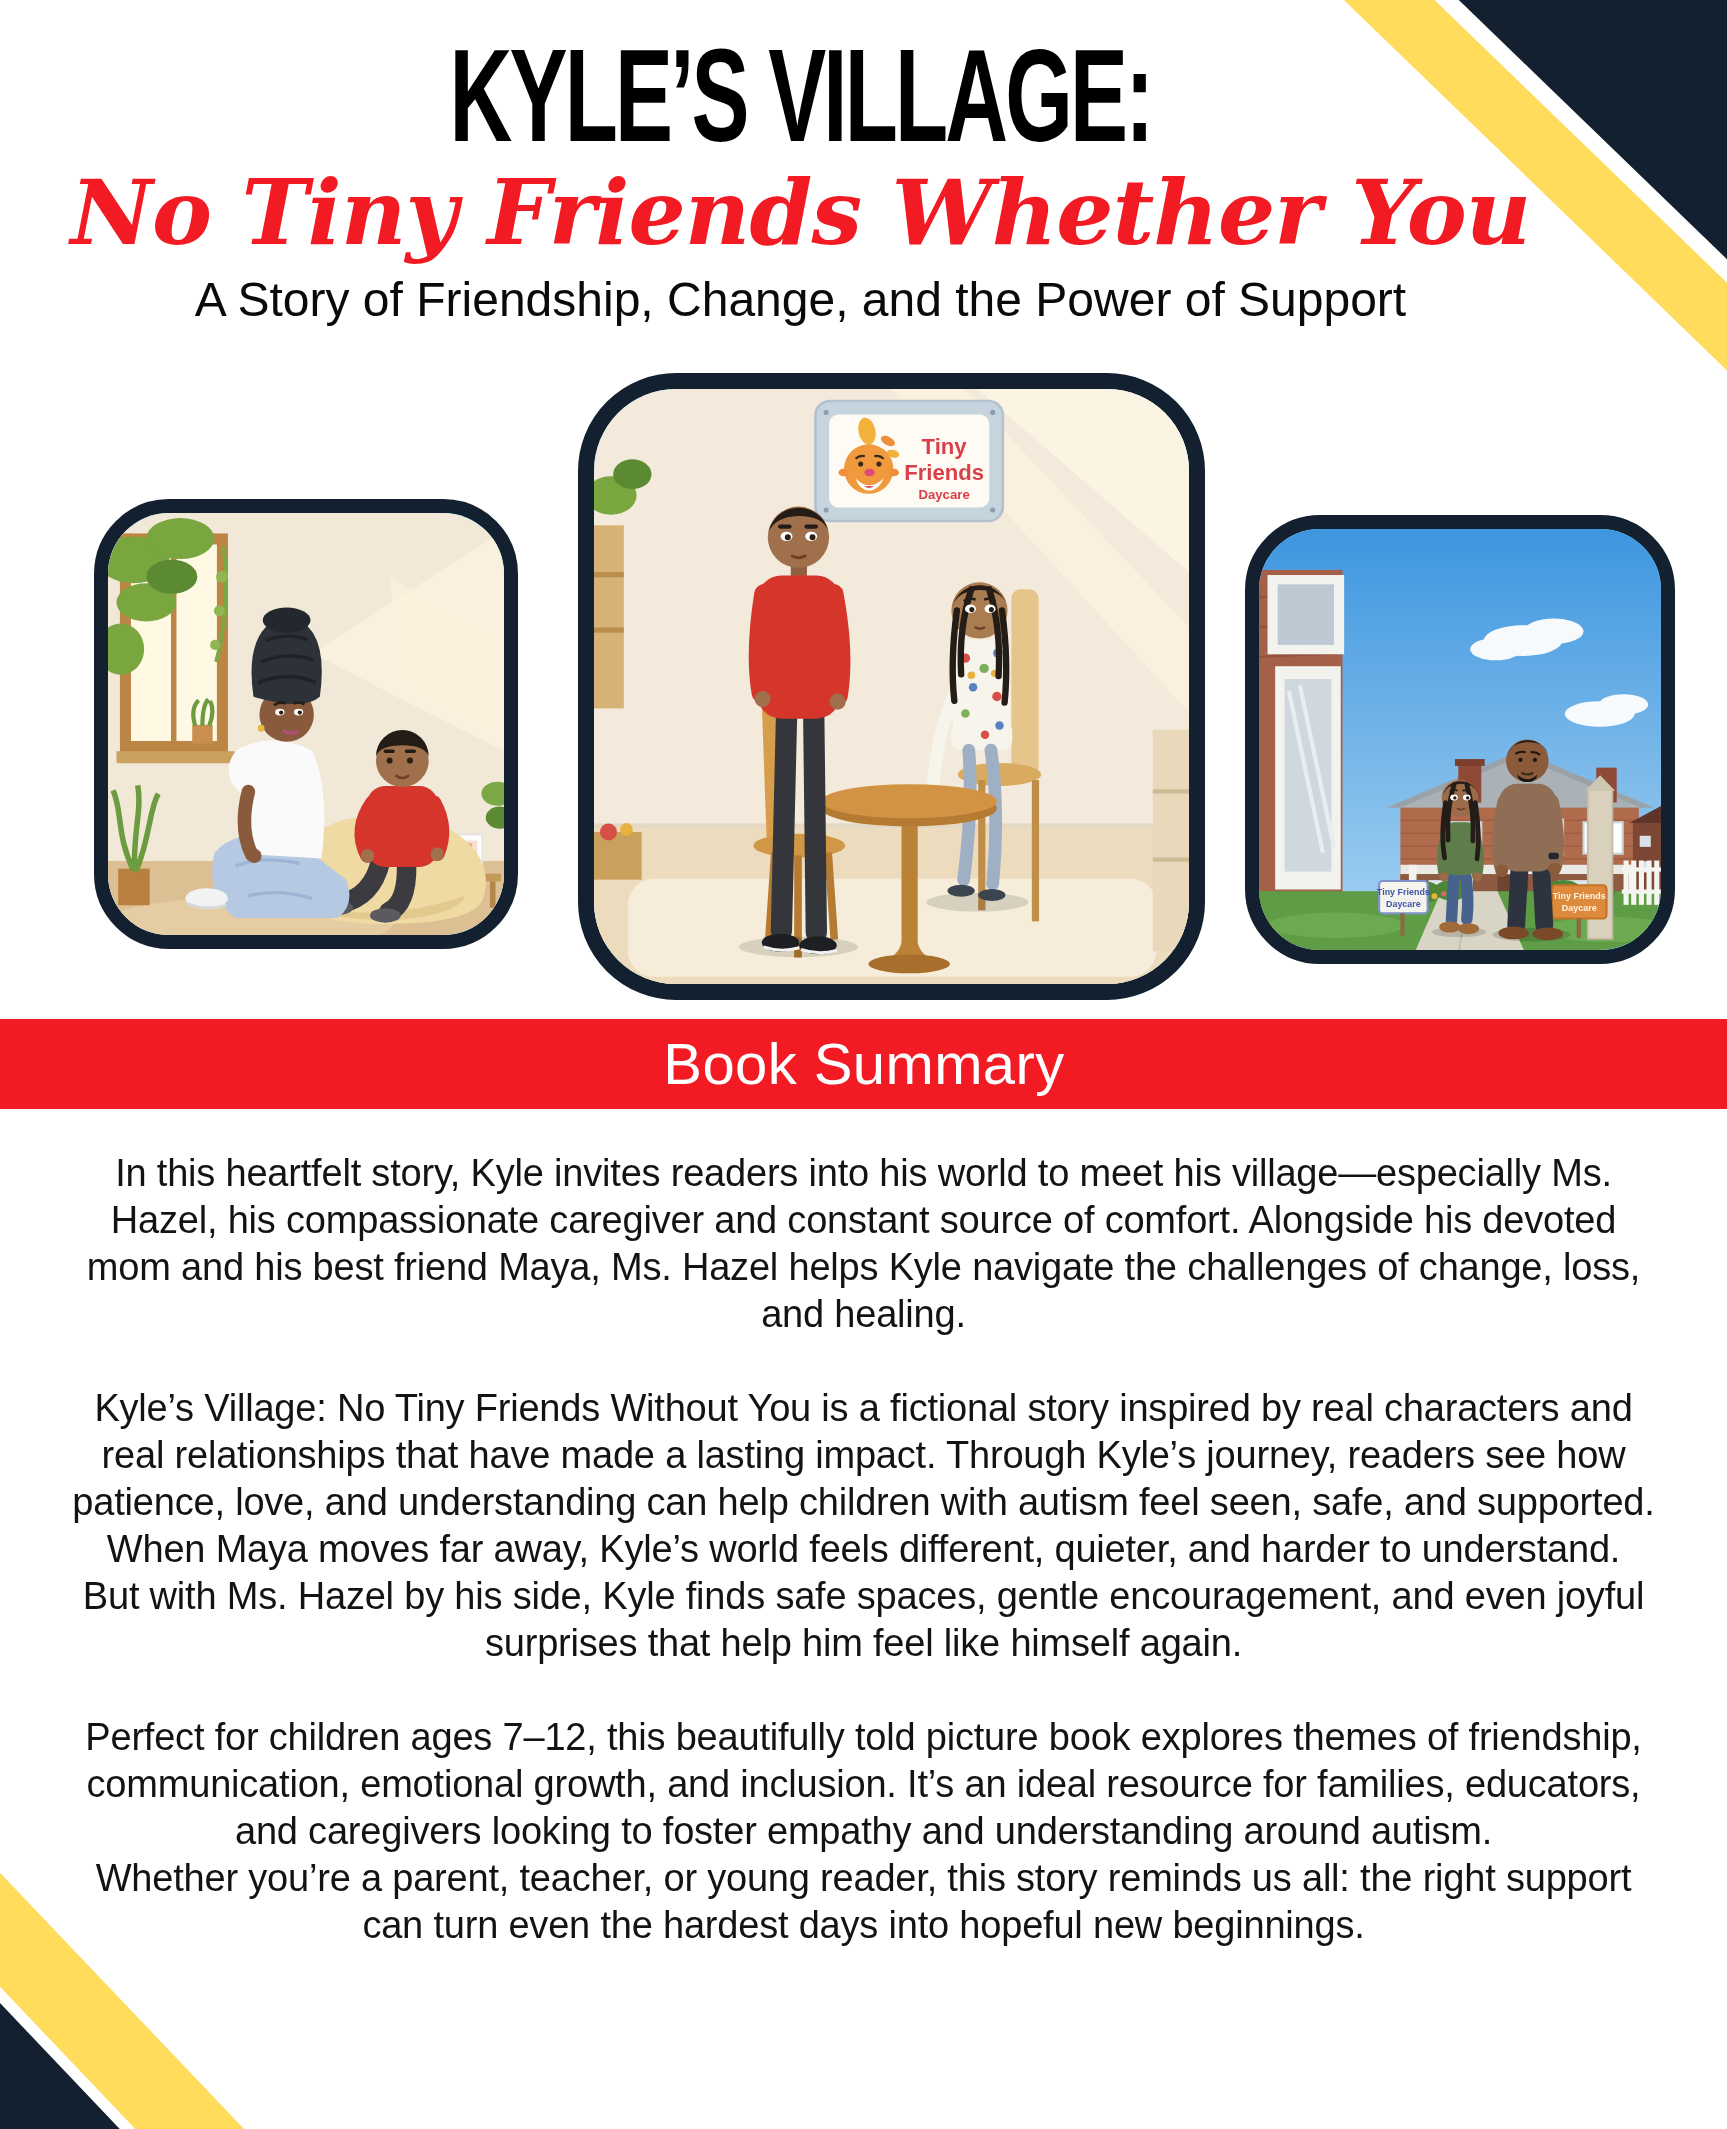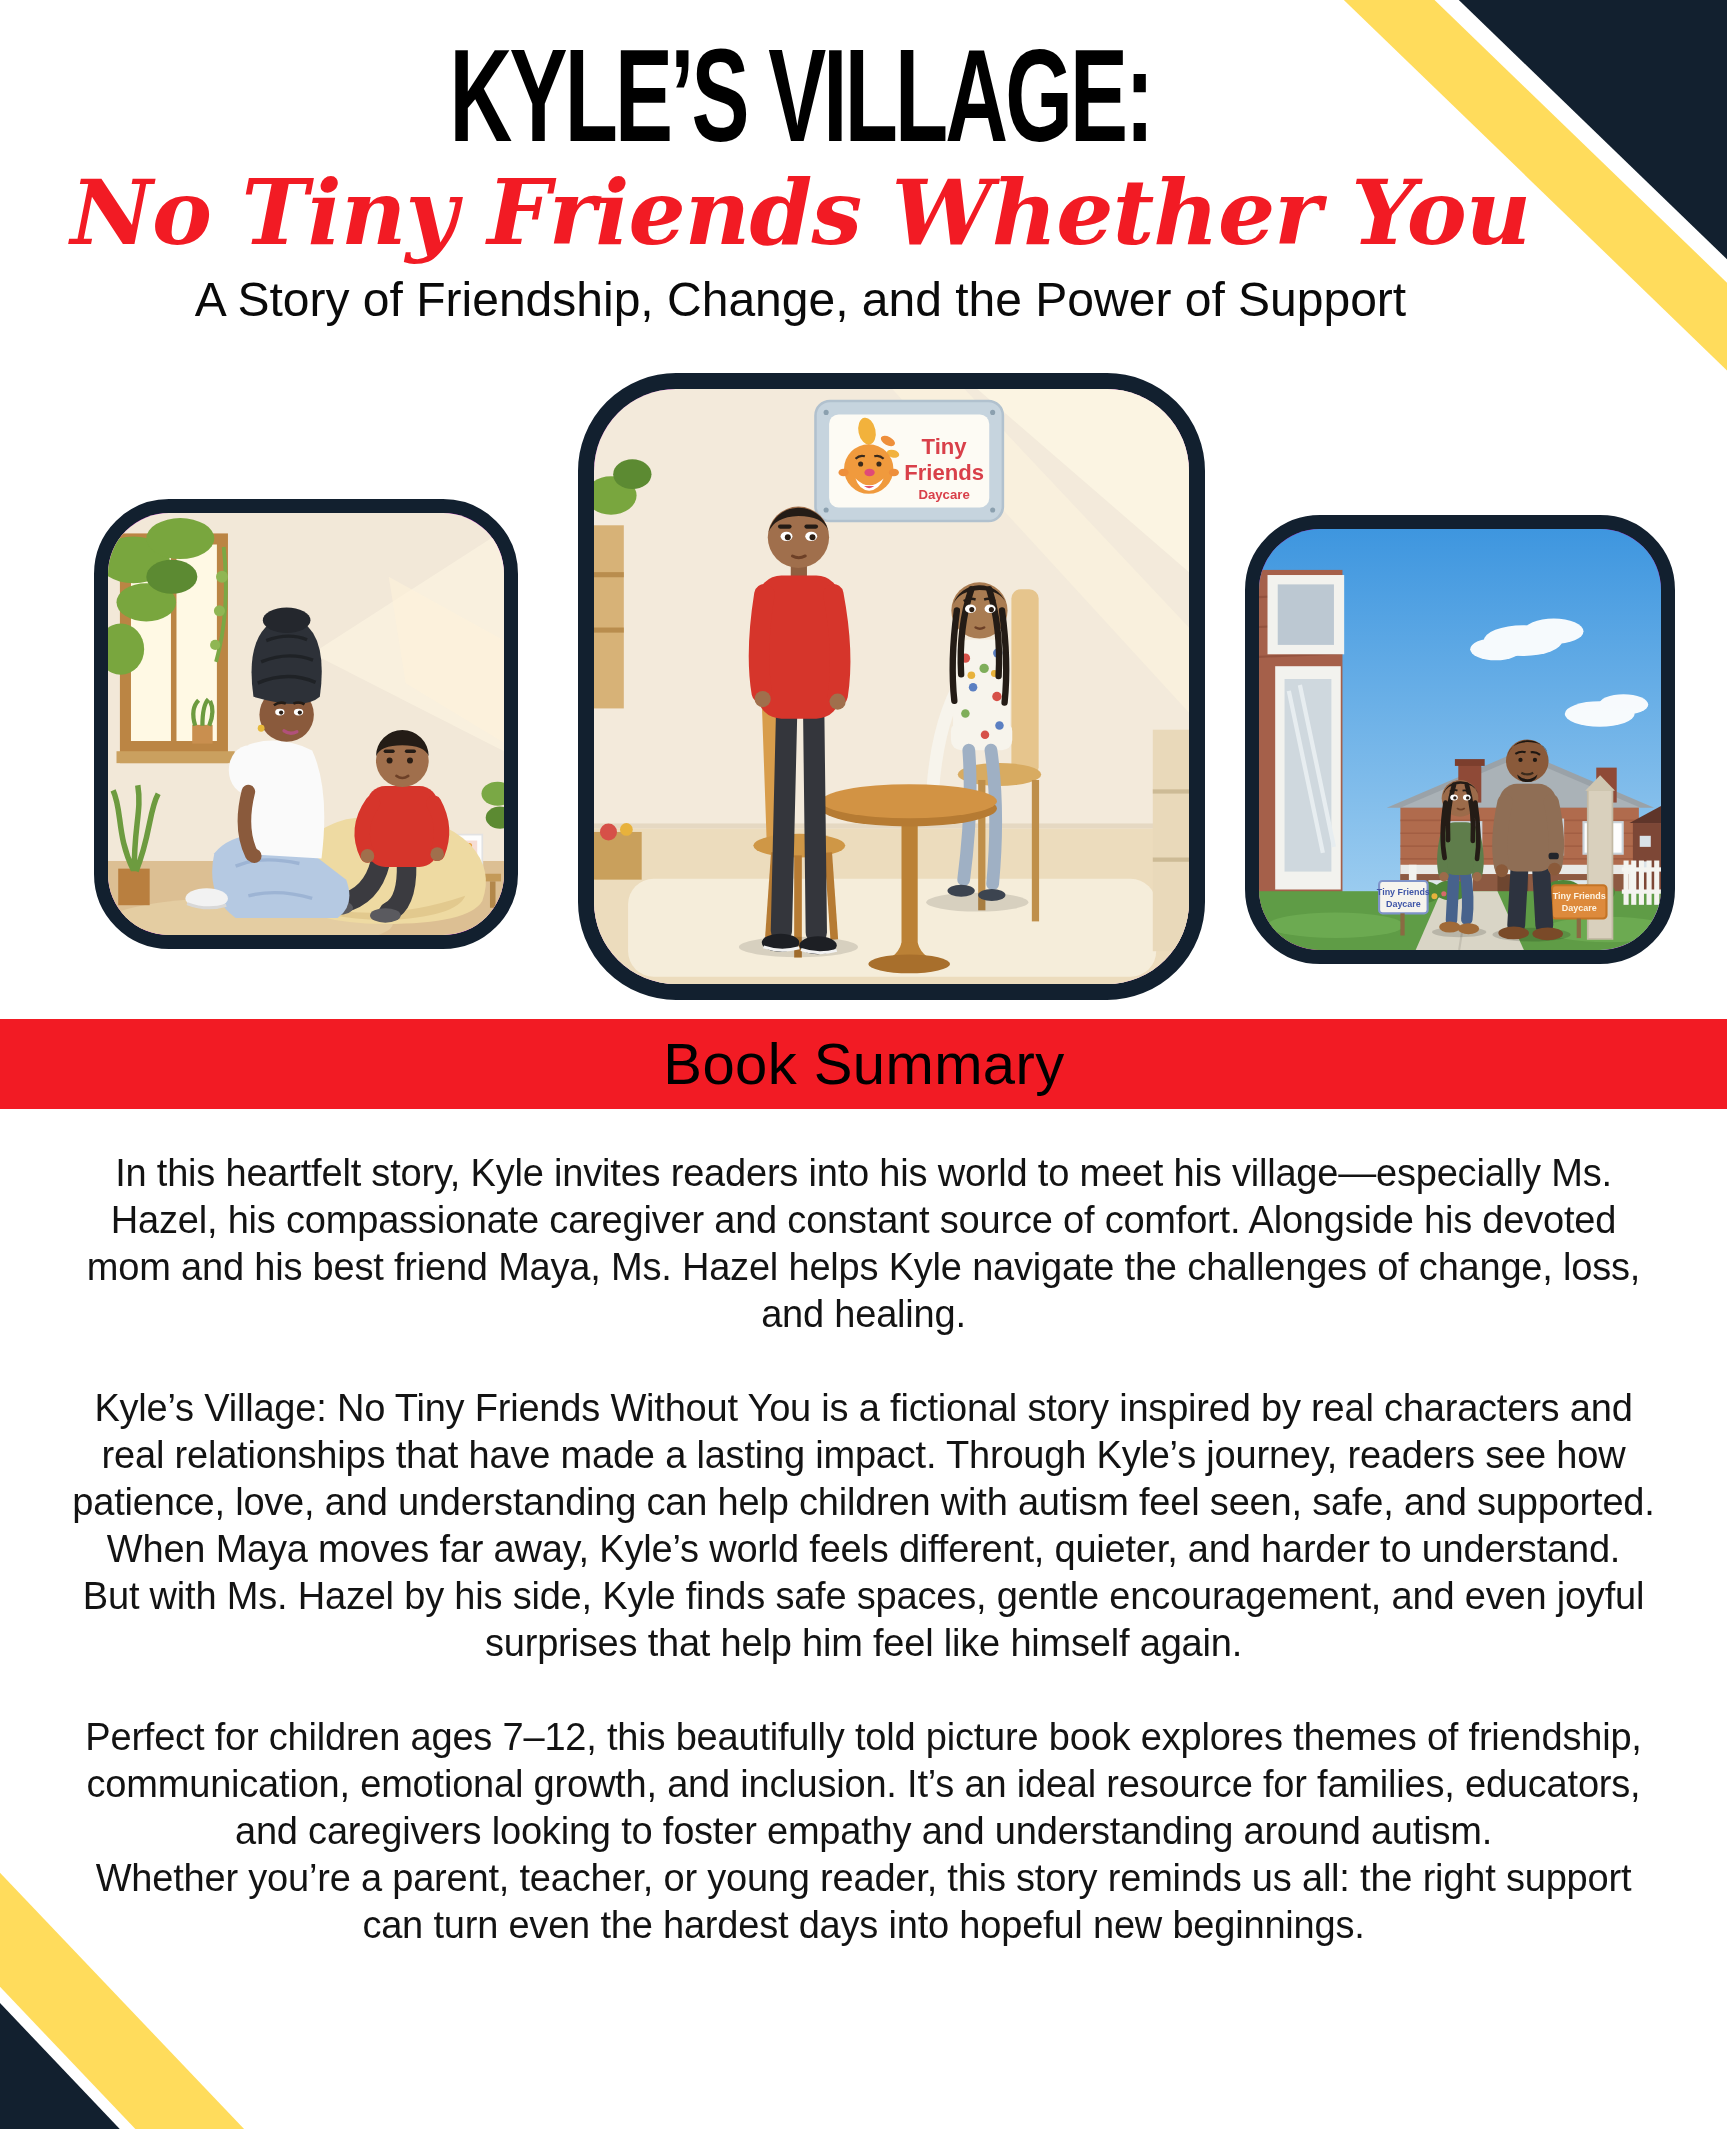--- a/index.html
+++ b/index.html
@@ -18,31 +18,31 @@
   .script{
     position:absolute;left:0;top:167px;width:100%;
     font-family:"DejaVu Serif",serif;font-style:italic;font-weight:bold;
     font-size:90px;line-height:1;color:#f21b24;white-space:nowrap;
     letter-spacing:-0.9px;
   }
   .tagline{
     position:absolute;left:0;top:276px;width:100%;
     font-size:48px;line-height:1;color:#0a0a0a;letter-spacing:0px;white-space:nowrap;
   }
-  .frame{position:absolute;border:14.5px solid #12202f;border-radius:75px;overflow:hidden;z-index:2;background:#a21caf;}
+  .frame{position:absolute;border:14.5px solid #12202f;border-radius:75px;overflow:hidden;z-index:2;background:#7dd3fc;}
   .frame svg{display:block;width:100%;height:100%;}
   .frame-left{left:94px;top:499px;width:396px;height:422px;}
   .frame-center{left:578px;top:373px;width:595px;height:595px;border-width:16px;border-radius:98px;}
   .frame-right{left:1229px;top:499px;width:402px;height:421px;}
   .banner{
     position:absolute;left:0;top:1019px;width:1728px;height:90px;background:#f21b24;z-index:2;
   }
   .banner-label{
     width:100%;height:90px;line-height:90px;text-align:center;
-    font-size:58px;color:#000000;letter-spacing:0.4px;border-radius:26px;
+    font-size:58px;color:#ffffff;letter-spacing:0.4px;border-radius:26px;
   }
   .summary{
     position:absolute;left:50px;top:1150px;width:1627px;z-index:2;
     text-align:center;color:#131313;
   }
   .summary p{
     margin:0 0 47px 0;font-size:38px;line-height:47px;letter-spacing:-0.2px;
     white-space:pre-line;
   }
   svg text{font-family:"Liberation Sans",sans-serif;}

